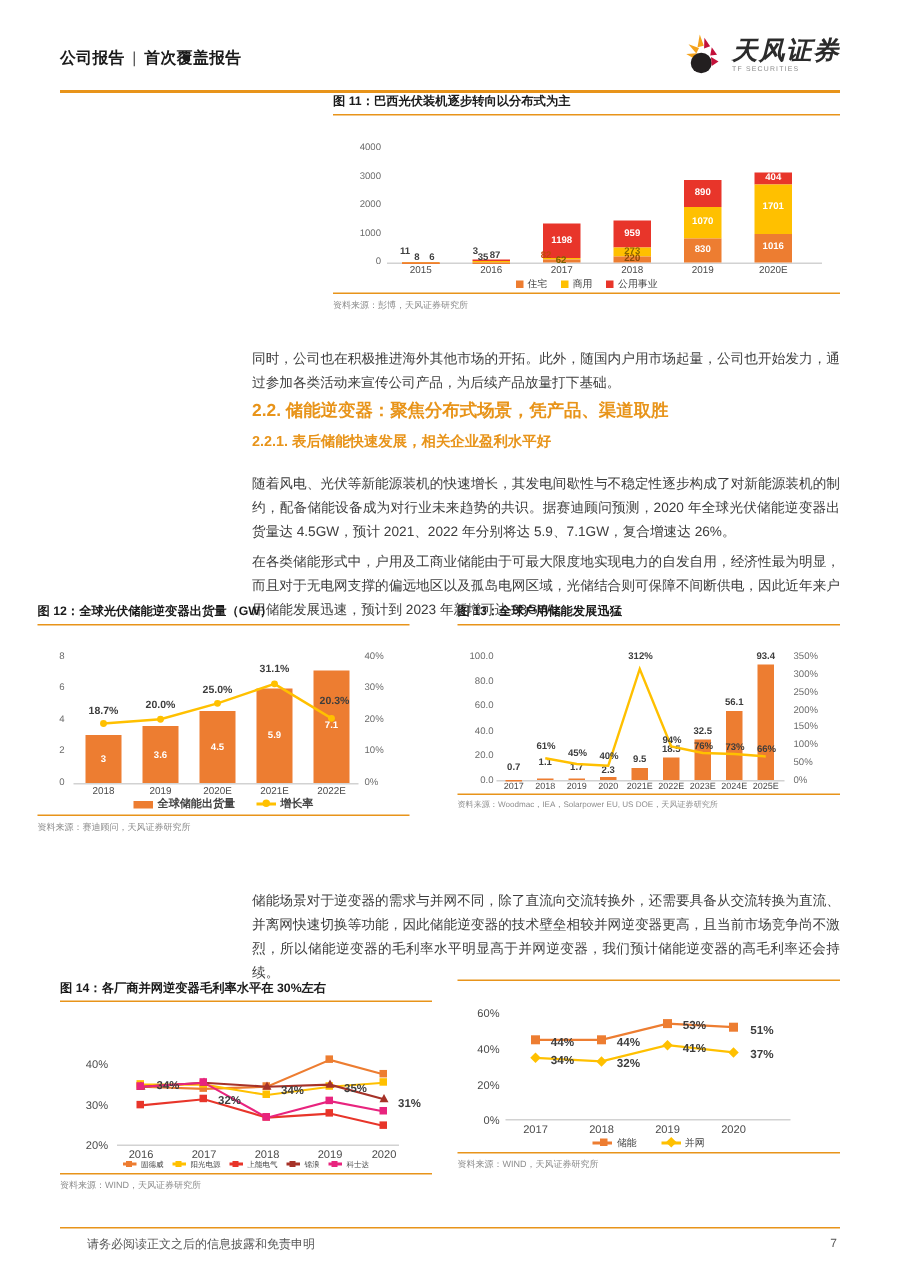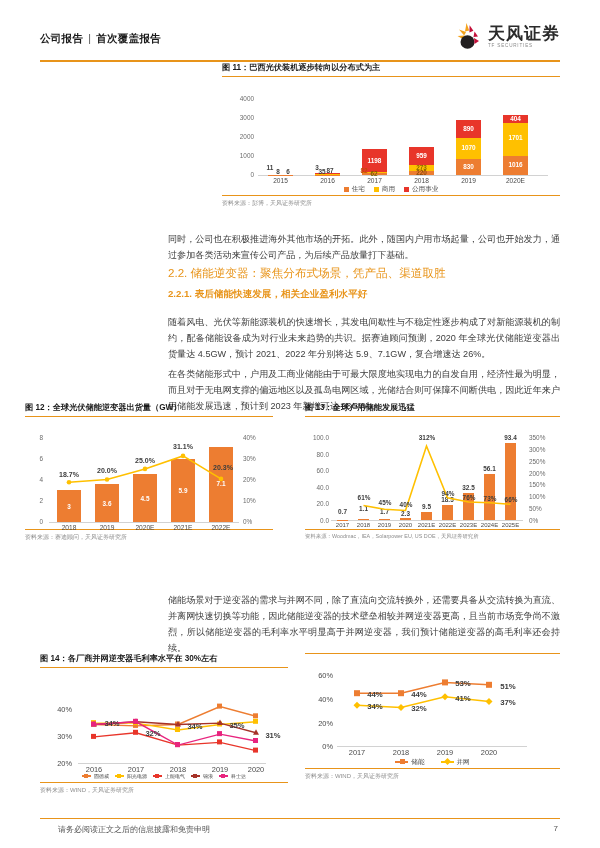--- a/index.html
+++ b/index.html
@@ -13,21 +13,21 @@
     position:absolute;left:40px;top:22px;width:520px;height:38px;
   }
   .hdr-left{
     position:absolute;left:0;top:10px;font-size:10.5px;font-weight:bold;color:#1a1a1a;
     letter-spacing:.3px;
   }
   .hdr-sep{display:inline-block;padding:0 5px;font-weight:normal;color:#555;}
   .hdr-logo{position:absolute;right:0;top:0;display:flex;align-items:center;gap:5px;}
   .logo-mark{width:30px;height:30px;position:relative;}
   .logo-text{display:flex;flex-direction:column;line-height:1;}
-  .logo-cn{font-size:17px;font-weight:bold;color:#2b2b2b;letter-spacing:1px;}
+  .logo-cn{font-size:17px;font-weight:bold;color:#2b2b2b;letter-spacing:1px;font-style:italic;}
   .logo-en{font-size:4.6px;color:#8a8a8a;letter-spacing:.8px;margin-top:2px;}
   .hdr-rule{
     position:absolute;left:40px;top:60px;width:520px;height:1.6px;background:#E8941A;
   }
 
   
   .fig{position:absolute;}
   .fig-title{
     font-size:8.2px;font-weight:bold;color:#1a1a1a;white-space:nowrap;
     padding-bottom:3px;
@@ -35,21 +35,21 @@
   .fig-rule{height:1.2px;background:#E8941A;width:100%;}
   .fig-rule.bottom{background:#E8941A;}
   .fig-src{font-size:6px;color:#8d8d8d;padding-top:3px;white-space:nowrap;}
 
   
   .para{
     position:absolute;font-size:9.1px;line-height:16px;color:#3d3d3d;
     text-align:justify;text-justify:inter-ideograph;
   }
   .h2{
-    position:absolute;font-size:11.6px;font-weight:normal;color:#E8941A;white-space:nowrap;
+    position:absolute;font-size:11.6px;font-weight:bold;color:#E8941A;white-space:nowrap;
   }
   .h3{
     position:absolute;font-size:9.6px;font-weight:bold;color:#E8941A;white-space:nowrap;
   }
 
   
   .foot-rule{position:absolute;left:40px;top:818px;width:520px;height:1.4px;background:#E8941A;}
   .foot-text{position:absolute;left:58px;top:824px;font-size:8px;color:#555;}
   .foot-page{position:absolute;right:42px;top:824px;font-size:8px;color:#555;}
 
@@ -224,20 +224,32 @@
     <div class="dlabel" style="left:100px;top:40px;width:40px;color:#3d3d3d;font-size:7px;">25.0%</div>
     <div class="dlabel" style="left:138px;top:26px;width:40px;color:#3d3d3d;font-size:7px;">31.1%</div>
     <div class="dlabel" style="left:178px;top:47px;width:40px;color:#3d3d3d;font-size:7px;">20.3%</div>
 
     <div class="cat-lbl" style="left:28px;top:107px;width:32px;">2018</div>
     <div class="cat-lbl" style="left:66px;top:107px;width:32px;">2019</div>
     <div class="cat-lbl" style="left:104px;top:107px;width:32px;">2020E</div>
     <div class="cat-lbl" style="left:142px;top:107px;width:32px;">2021E</div>
     <div class="cat-lbl" style="left:180px;top:107px;width:32px;">2022E</div>
   </div>
+  <div class="legend" style="position:relative;width:248px;height:14px;gap:14px;">
+    <span class="lg-item" style="font-size:7.4px;font-weight:bold;">
+      <span class="lg-bar" style="background:#ED7D31;"></span>
+      <span>全球储能出货量</span>
+    </span>
+    <span class="lg-item" style="font-size:7.4px;font-weight:bold;">
+      <span class="lg-line" style="background:#FFC000;">
+          <span class="dot" style="background:#FFC000;border-radius:50%;"></span>
+        </span>
+      <span>增长率</span>
+    </span>
+  </div>
   <div class="fig-rule bottom"></div>
   <div class="fig-src">资料来源：赛迪顾问，天风证券研究所</div>
 </div>
 
 <div class="fig" style="left:305px;top:402px;width:255px;">
   <div class="fig-title">图 13：全球户用储能发展迅猛</div>
   <div class="fig-rule"></div>
   <div class="plot" style="position:relative;width:255px;height:112px;">
 
     <div class="axis-lbl r" style="left:0px;top:17px;width:24px;">100.0</div>

